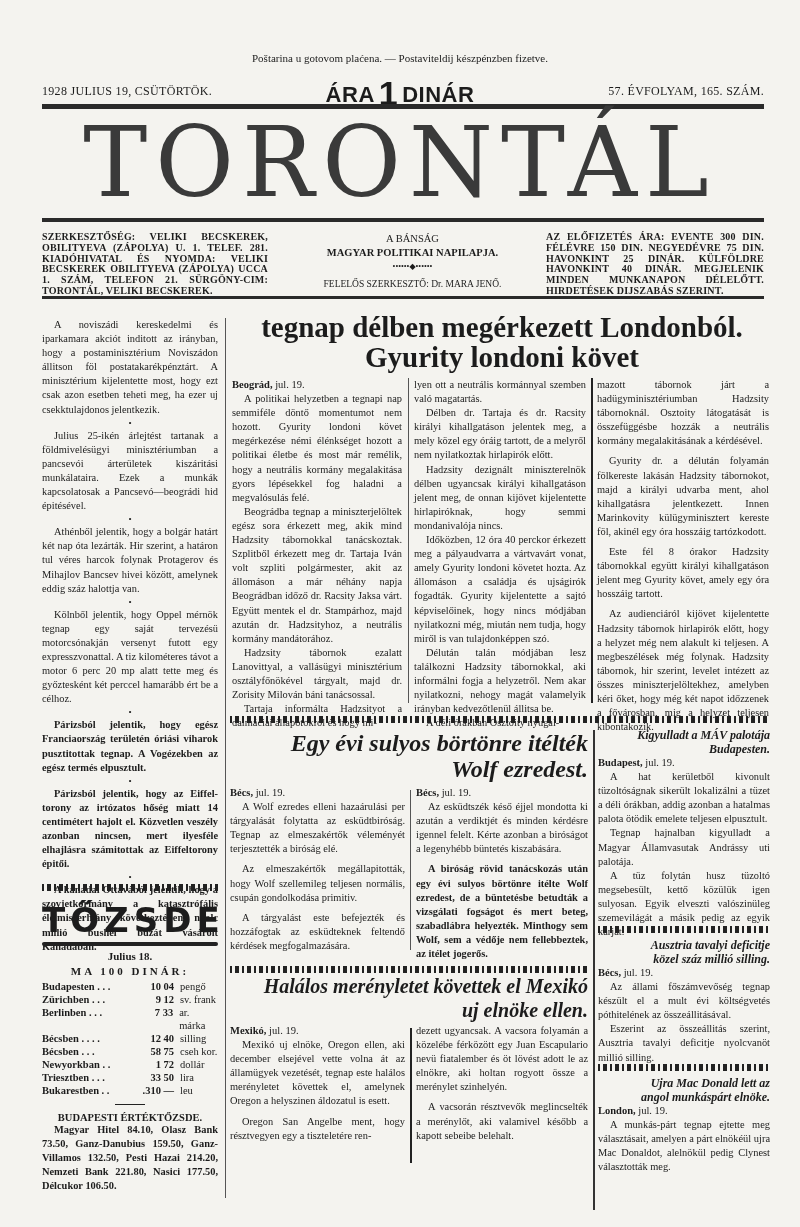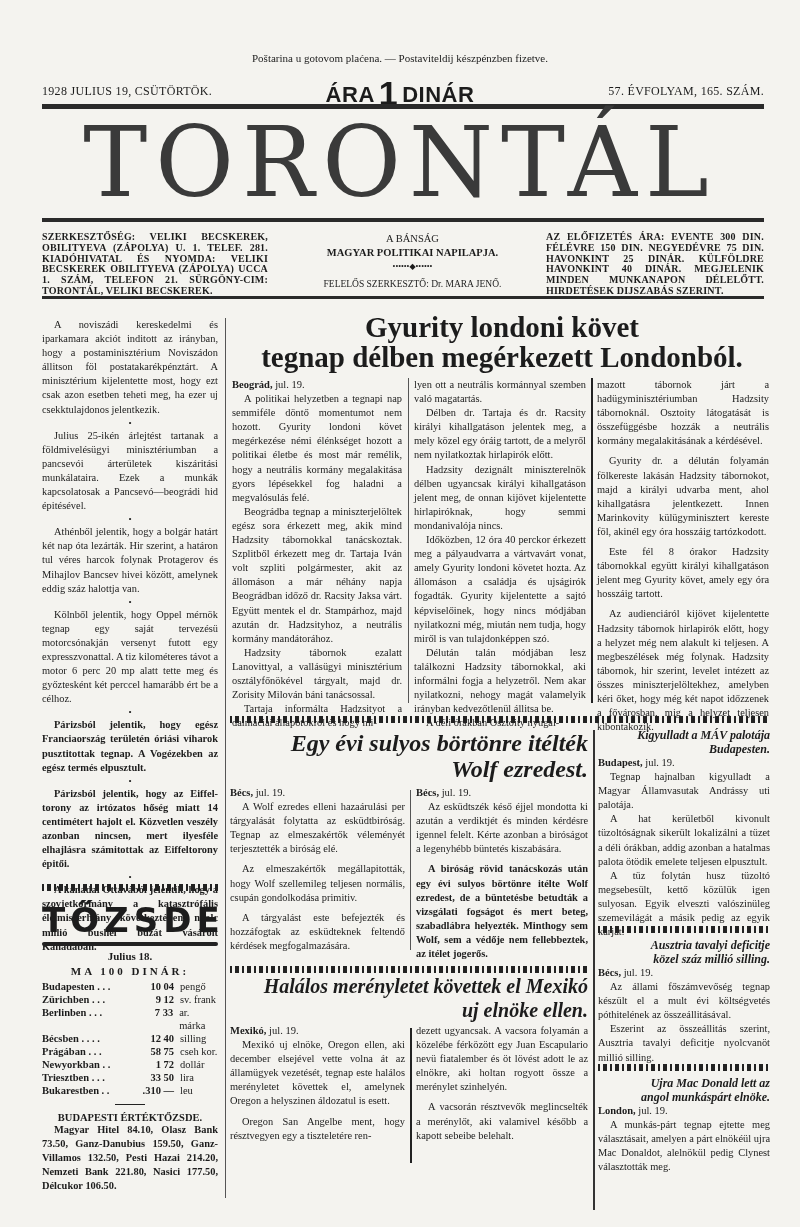--- a/index.html
+++ b/index.html
@@ -92,21 +92,21 @@
         <span class="city">Berlinben . . .</span>
         <span class="val">7 33</span>
         <span class="cur">ar. márka</span>
       </div>
     <div class="rate">
         <span class="city">Bécsben . . . .</span>
         <span class="val">12 40</span>
         <span class="cur">silling</span>
       </div>
     <div class="rate">
-        <span class="city">Prágában . . .</span>
+        <span class="city">Bécsben . . .</span>
         <span class="val">58 75</span>
         <span class="cur">cseh kor.</span>
       </div>
     <div class="rate">
         <span class="city">Newyorkban . .</span>
         <span class="val">1 72</span>
         <span class="cur">dollár</span>
       </div>
     <div class="rate">
         <span class="city">Triesztben . . .</span>
@@ -120,22 +120,22 @@
       </div>
   </div>
   <div style="width:30px;height:1px;background:#222;margin:7px auto;"></div>
   <div style="text-align:center;font-weight:bold;font-size:10.5px;">BUDAPESTI ÉRTÉKTŐZSDE.</div>
   <div class="col" style="font-weight:bold;text-indent:12px;">Magyar Hitel 84.10, Olasz Bank 73.50, Ganz-Danubius 159.50, Ganz-Villamos 132.50, Pesti Hazai 214.20, Nemzeti Bank 221.80, Nasici 177.50, Délcukor 106.50.</div>
 </div>
 
 <div class="abs vline" style="top:318px;left:225px;height:880px;"></div>
 
 <div class="abs" style="top:312px;left:232px;width:540px;">
+  <div class="head-main">tegnap délben megérkezett Londonból.</div>
   <div class="head-main">Gyurity londoni követ</div>
-  <div class="head-main">tegnap délben megérkezett Londonból.</div>
 </div>
 <div class="abs col" style="top:378px;left:232px;width:170px;">
   <div class="dateline-r"><b>Beográd,</b> <span>jul. 19.</span></div>
   <p>A politikai helyzetben a tegnapi nap semmiféle döntő momentumot nem hozott. Gyurity londoni követ megérkezése némi élénkséget hozott a politikai életbe és most már remélik, hogy a neutrális kormány megalakitása gyors lépésekkel fog haladni a megvalósulás felé.</p>
   <p>Beográdba tegnap a miniszterjelöltek egész sora érkezett meg, akik mind Hadzsity tábornokkal tanácskoztak. Szplitből érkezett meg dr. Tartaja Iván volt szpliti polgármester, akit az állomáson a már néhány napja Beográdban időző dr. Racsity Jaksa várt. Együtt mentek el dr. Stampárhoz, majd azután dr. Hadzsityhoz, a neutrális kormány mandátorához.</p>
   <p>Hadzsity tábornok ezalatt Lanovittyal, a vallásügyi minisztérium osztályfőnökével tárgyalt, majd dr. Zorisity Milován báni tanácsossal.</p>
   <p>Tartaja informálta Hadzsityot a dalmáciai állapotokról és hogy mi-</p>
 </div>
 <div class="abs vline" style="top:378px;left:408px;height:325px;"></div>
 <div class="abs col" style="top:378px;left:414px;width:172px;">
@@ -190,22 +190,22 @@
   <p class="gap">A vacsorán résztvevők meglincselték a merénylőt, aki valamivel később a kapott sebeibe belehalt.</p>
 </div>
 
 <div class="abs vline" style="top:730px;left:593px;height:480px;background:#333;width:2px;"></div>
 
 <div class="abs" style="top:728px;left:598px;width:172px;">
   <div class="head-ital" style="font-size:12px;line-height:14px;">Kigyulladt a MÁV palotája</div>
   <div class="head-ital" style="font-size:12px;line-height:14px;">Budapesten.</div>
   <div class="col">
     <div class="dateline-r"><b>Budapest,</b> <span>jul. 19.</span></div>
+    <p>A hat kerületből kivonult tüzoltóságnak sikerült lokalizálni a tüzet a déli órákban, addig azonban a hatalmas palota ötödik emelete teljesen elpusztult.</p>
     <p>Tegnap hajnalban kigyulladt a Magyar Államvasutak Andrássy uti palotája.</p>
-    <p>A hat kerületből kivonult tüzoltóságnak sikerült lokalizálni a tüzet a déli órákban, addig azonban a hatalmas palota ötödik emelete teljesen elpusztult.</p>
     <p>A tüz folytán husz tüzoltó megsebesült, kettő közülük igen sulyosan. Egyik elveszti valószinüleg szemevilágát a másik pedig az egyik karját.</p>
   </div>
 </div>
 <div class="abs deco" style="top:926px;left:598px;width:172px;"></div>
 
 <div class="abs" style="top:938px;left:598px;width:172px;">
   <div class="head-ital" style="font-size:12px;line-height:14px;">Ausztria tavalyi deficitje</div>
   <div class="head-ital" style="font-size:12px;line-height:14px;">közel száz millió silling.</div>
   <div class="col">
     <div class="dateline-r"><b>Bécs,</b> <span>jul. 19.</span></div>

